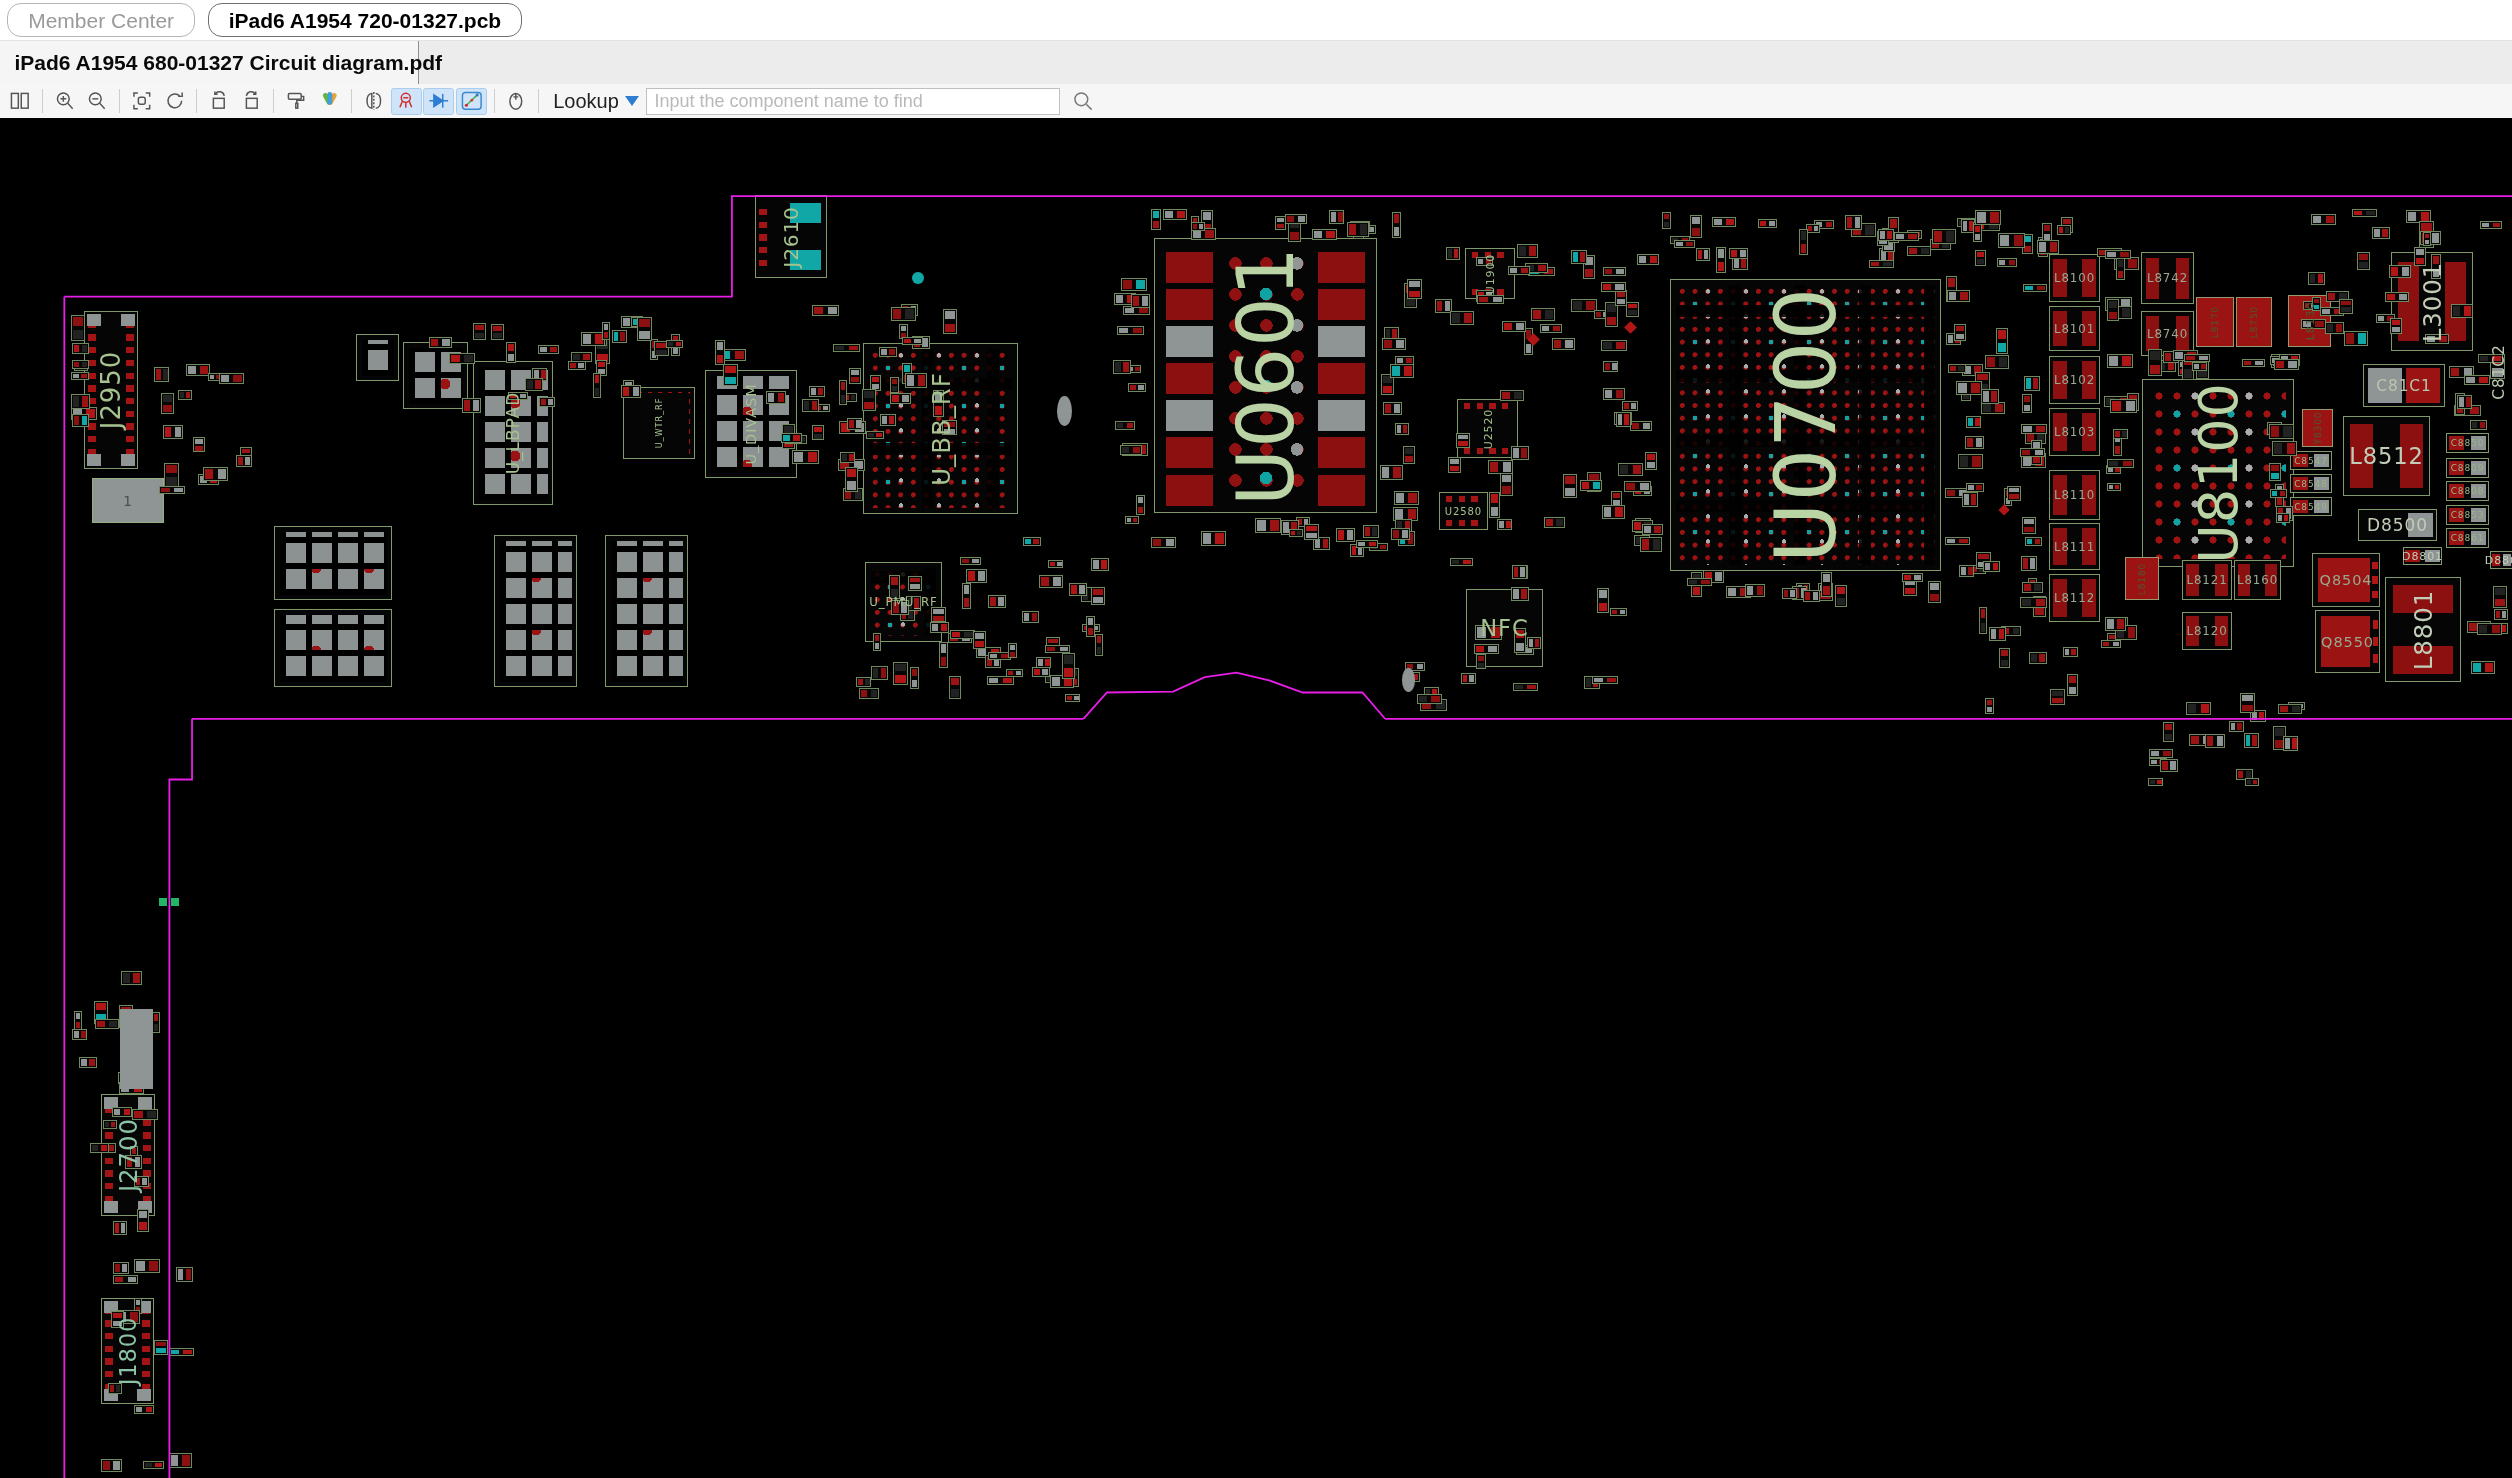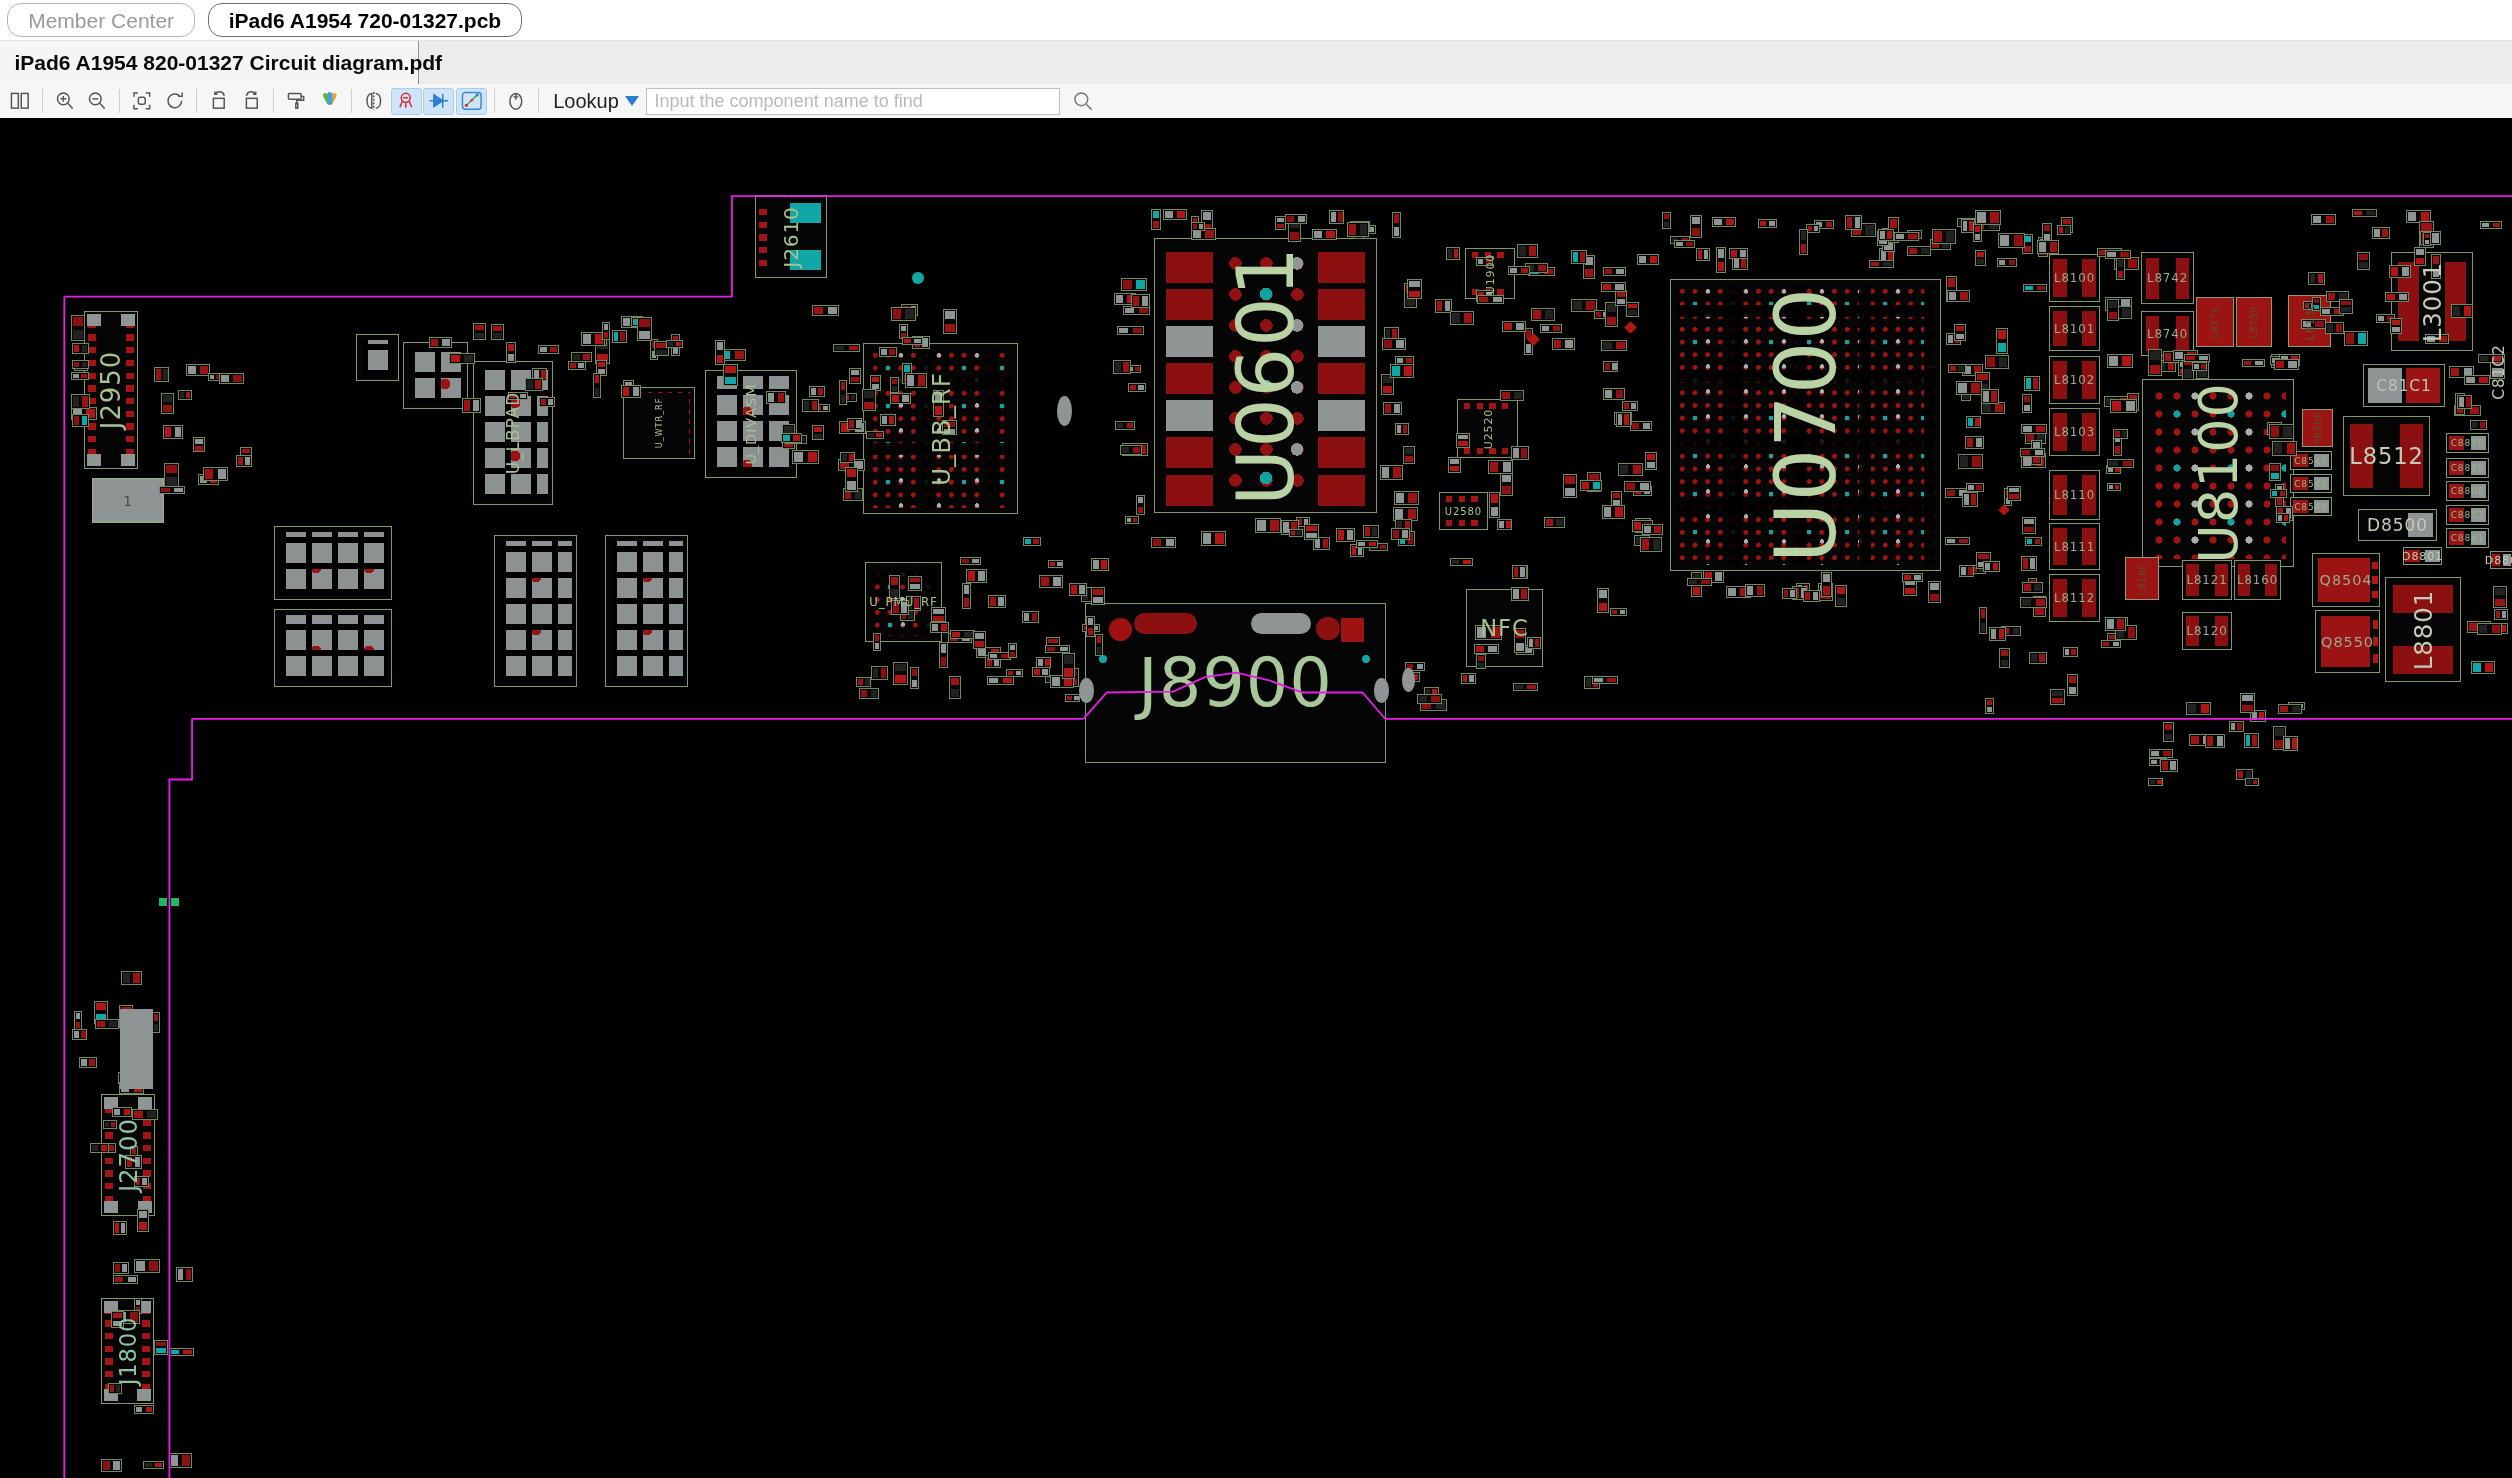--- a/index.html
+++ b/index.html
@@ -59,21 +59,21 @@
 </head>
 <body>
 
 <div class="row1">
   <div class="wbtn dim">Member Center</div>
   <div class="wbtn active">iPad6 A1954 720-01327.pcb</div>
 </div>
 
 <div class="row2">
   <div class="doctab">
-    <span>iPad6 A1954 820-01327 Circuit diagram.pdf</span>
+    <span>iPad6 A1954 680-01327 Circuit diagram.pdf</span>
   </div>
 </div>
 
 <div class="row3">
   <div id="tb-icons" class="tb-icons">
       <div class="tbtn">
         <svg width="23.6" height="23.6" viewBox="0 0 24 24" fill="none" stroke="#555" stroke-width="1.5">
           <rect x="3.5" y="4.5" width="7" height="15"></rect>
           <rect x="13.5" y="4.5" width="7" height="15"></rect>
         </svg>
@@ -228,32 +228,20 @@
       <span class="lbl v" style="font-size: 54px; color: rgb(185, 211, 164);">U8100</span>
     </div>
     <div class="comp" style="left: 863px; top: 225px; width: 155px; height: 171px;">
       <div class="dots-fine" style="position: absolute; inset: 5.4px;"></div>
       <span class="lbl v" style="font-size: 24.5px; color: rgb(166, 194, 142);">U_BB_RF</span>
     </div>
     <div class="comp" style="left: 865px; top: 444px; width: 77px; height: 80px;">
       <div class="dots-fine" style="position: absolute; inset: 5.4px;"></div>
       <span class="lbl" style="font-size: 11.8px; color: rgb(166, 194, 142);">U_PMU_RF</span>
     </div>
-    <div class="comp" style="left: 1085px; top: 485px; width: 301px; height: 160px;">
-      <div style="position: absolute; left: 22.6px; top: 13.6px; width: 23.6px; height: 23.6px; border-radius: 50%; background: rgb(160, 18, 18);"></div>
-      <div style="position: absolute; left: 48px; top: 9px; width: 63px; height: 21px; border-radius: 11px; background: rgb(140, 16, 16);"></div>
-      <div style="position: absolute; left: 165px; top: 9px; width: 60px; height: 21px; border-radius: 11px; background: rgb(143, 148, 148);"></div>
-      <div style="position: absolute; left: 230px; top: 12.7px; width: 23.6px; height: 23.6px; border-radius: 50%; background: rgb(140, 16, 16);"></div>
-      <div style="position: absolute; left: 255px; top: 13.6px; width: 22.6px; height: 24.5px; background: rgb(160, 18, 18);"></div>
-      <div style="position: absolute; left: 12.7px; top: 51px; width: 8.2px; height: 8.2px; border-radius: 50%; background: rgb(18, 167, 167);"></div>
-      <div style="position: absolute; left: 276px; top: 51px; width: 8.2px; height: 8.2px; border-radius: 50%; background: rgb(18, 167, 167);"></div>
-      <div style="position: absolute; left: -7.2px; top: 74px; width: 15.4px; height: 24.5px; border-radius: 50%; background: rgb(143, 148, 148);"></div>
-      <div style="position: absolute; left: 288px; top: 74px; width: 15.4px; height: 24.5px; border-radius: 50%; background: rgb(143, 148, 148);"></div>
-      <span class="lbl" style="font-size: 67px; color: rgb(169, 199, 154);">J8900</span>
-    </div>
     <div class="comp" style="left: 1466px; top: 471px; width: 77px; height: 78px;">
       <span class="lbl" style="font-size: 22.6px; color: rgb(166, 194, 142);">NFC</span>
     </div>
     <div class="comp" style="left: 1465px; top: 130px; width: 50px; height: 51px;">
       <div style="position: absolute; left: 6.3px; right: 6.3px; top: 2.7px; height: 6.3px; background: repeating-linear-gradient(90deg, rgb(164, 20, 20) 0px, rgb(164, 20, 20) 6.3px, transparent 6.3px, transparent 12.7px);"></div>
       <div style="position: absolute; left: 6.3px; right: 6.3px; bottom: 2.7px; height: 6.3px; background: repeating-linear-gradient(90deg, rgb(164, 20, 20) 0px, rgb(164, 20, 20) 6.3px, transparent 6.3px, transparent 12.7px);"></div>
       <span class="lbl v" style="font-size: 11px; color: rgb(166, 194, 142);">U1900</span>
     </div>
     <div class="comp" style="left: 1457px; top: 281px; width: 61px; height: 59px;">
       <div style="position: absolute; left: 6.3px; right: 6.3px; top: 2.7px; height: 6.3px; background: repeating-linear-gradient(90deg, rgb(164, 20, 20) 0px, rgb(164, 20, 20) 6.3px, transparent 6.3px, transparent 12.7px);"></div>

